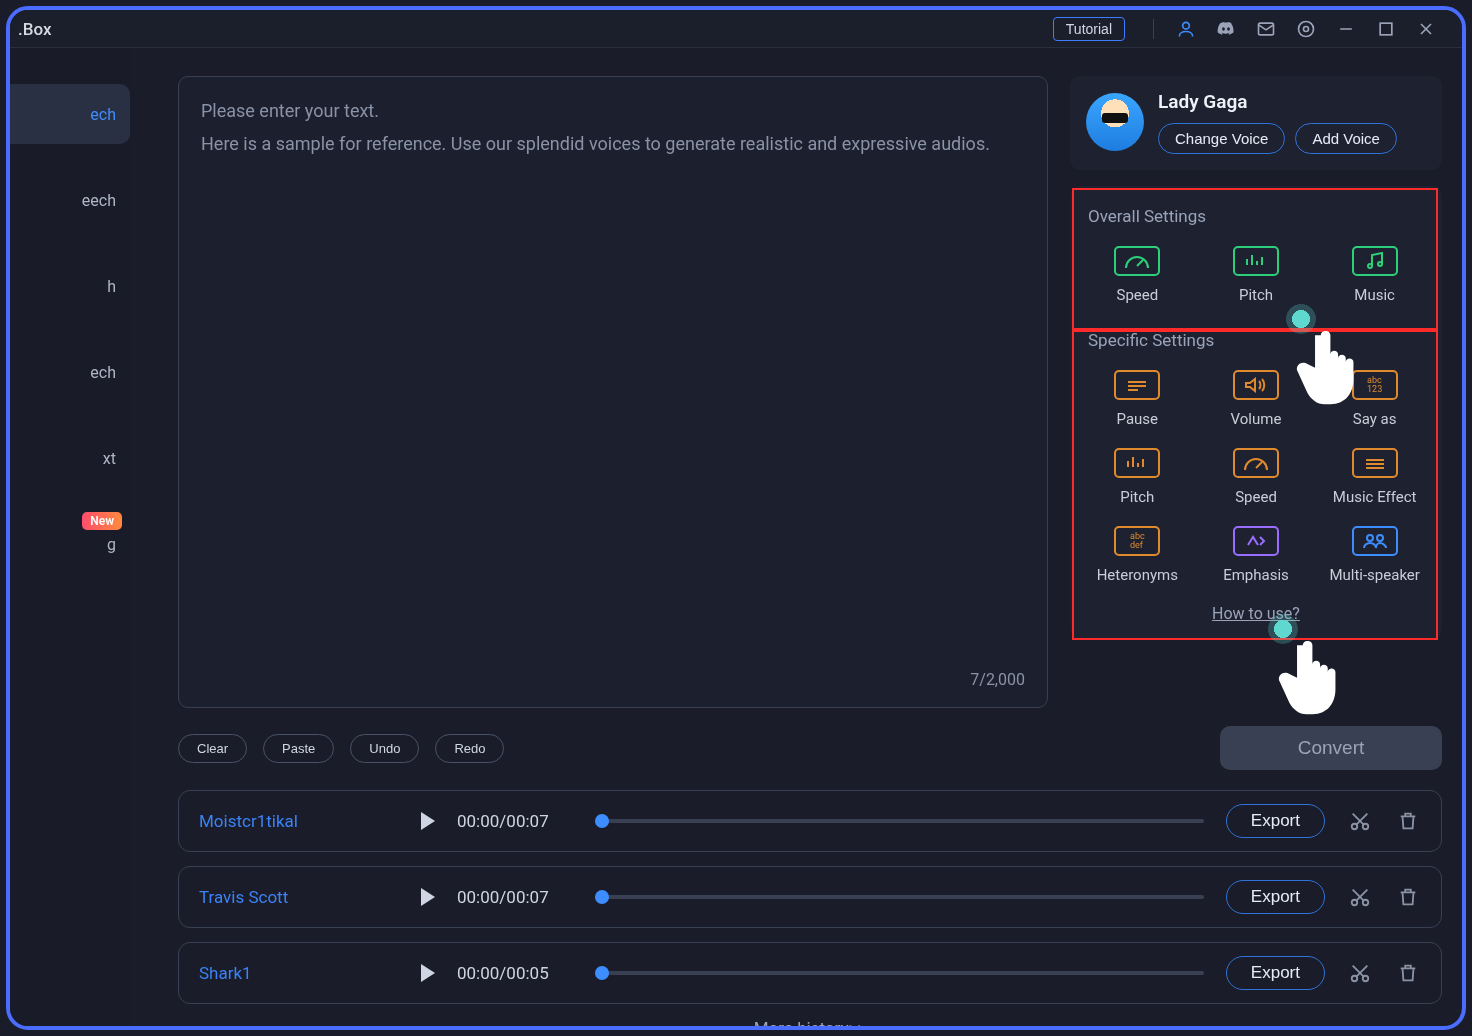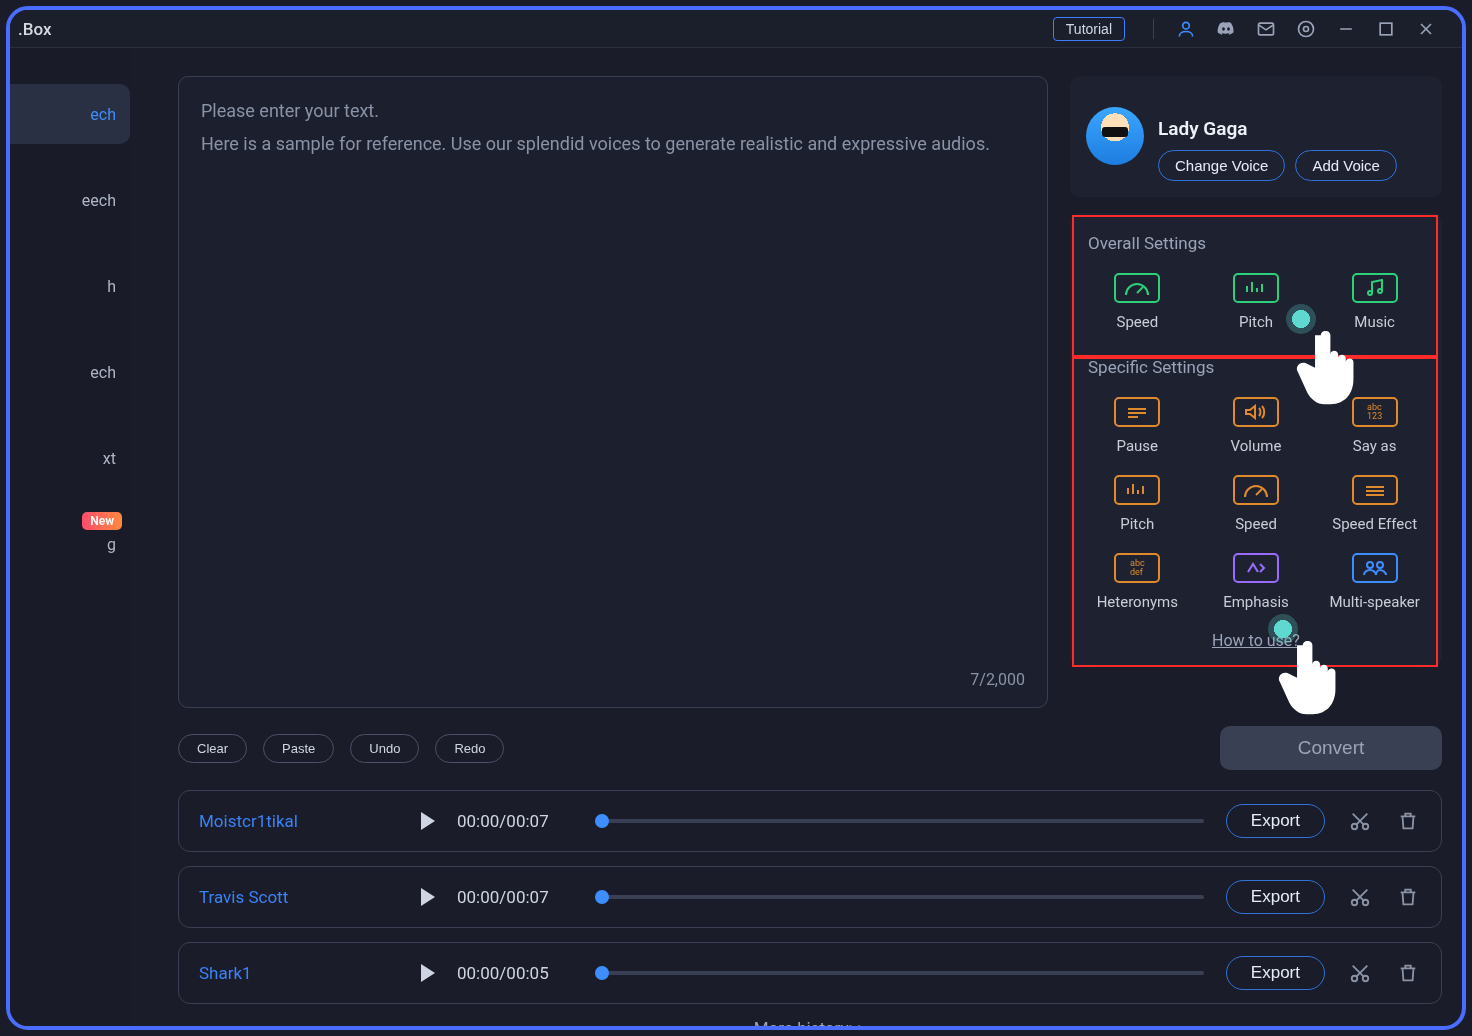--- a/index.html
+++ b/index.html
@@ -121,21 +121,21 @@
                 linear-gradient(#3aa6ff,#1e7de0);
     position: relative;
     overflow: hidden;
     flex-shrink: 0;
   }
   .avatar::after{
     content:"";
     position:absolute; left:50%; top:20px; transform:translateX(-50%);
     width:26px; height:10px; background:#111; border-radius:3px;
   }
-  .voice-meta { flex:1;margin-top:27px; }
+  .voice-meta { flex:1; }
   .voice-name { color: #eef1f7; font-size: 19px; font-weight: 600; margin-bottom: 10px; }
   .voice-btns { display: flex; gap: 10px; }
   .pill-btn {
     border: 1.5px solid #2f72d8;
     background: transparent;
     color: #e6ecf7;
     padding: 6px 16px;
     border-radius: 18px;
     font-size: 15px;
     cursor: pointer;
@@ -439,21 +439,21 @@
                 <span class="lbl">Speed</span>
               </div>
               <div class="setting c-orange">
                 <div class="ico">
                     <svg width="26" height="14" stroke="currentColor" stroke-width="2">
                       <line x1="4" y1="4" x2="22" y2="4"></line>
                       <line x1="4" y1="8" x2="22" y2="8"></line>
                       <line x1="4" y1="12" x2="22" y2="12"></line>
                     </svg>
                   </div>
-                <span class="lbl">Speed Effect</span>
+                <span class="lbl">Music Effect</span>
               </div>
               <div class="setting c-orange">
                 <div class="ico">
                     <span style="font-size:9px;line-height:1;">abc<br>def</span>
                   </div>
                 <span class="lbl">Heteronyms</span>
               </div>
               <div class="setting c-purple">
                 <div class="ico">
                     <svg width="22" height="16" viewBox="0 0 22 16" fill="none" stroke="currentColor" stroke-width="2">

